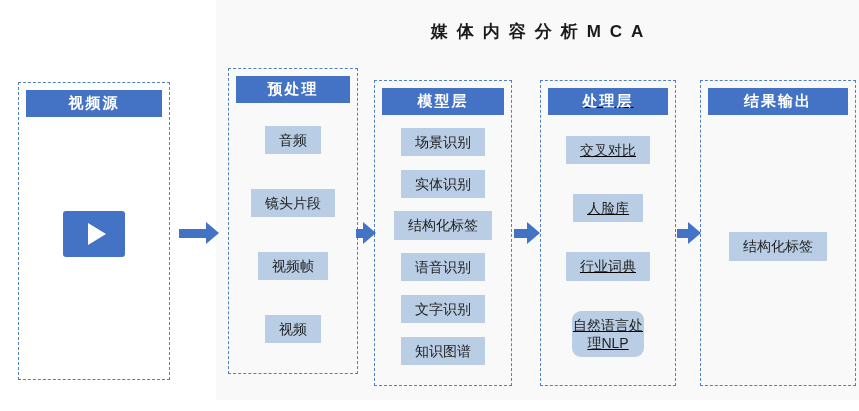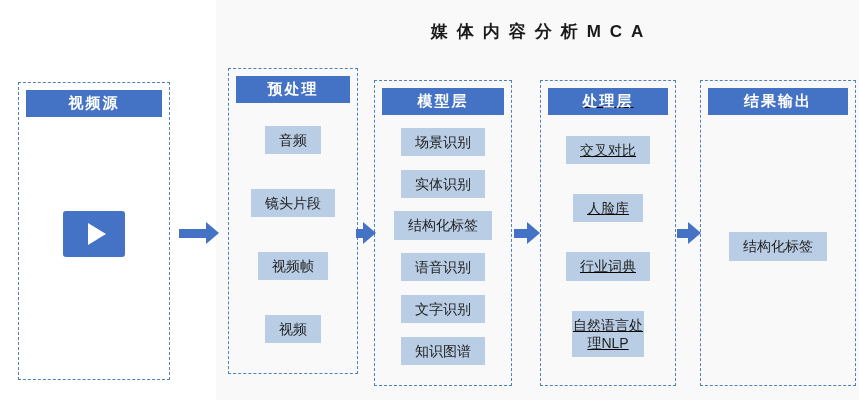--- a/index.html
+++ b/index.html
@@ -67,20 +67,21 @@
     font-size: 14px;
     line-height: 1.3;
     padding: 5px 14px;
     text-align: center;
     white-space: nowrap;
   }
   .item.wrap {
     white-space: normal;
     width: 72px;
     padding: 5px 0;
+    border-radius: 9px;
   }
   .play-btn {
     width: 62px;
     height: 46px;
     background: #4472c4;
     border-radius: 3px;
     display: flex;
     align-items: center;
     justify-content: center;
     cursor: pointer;

